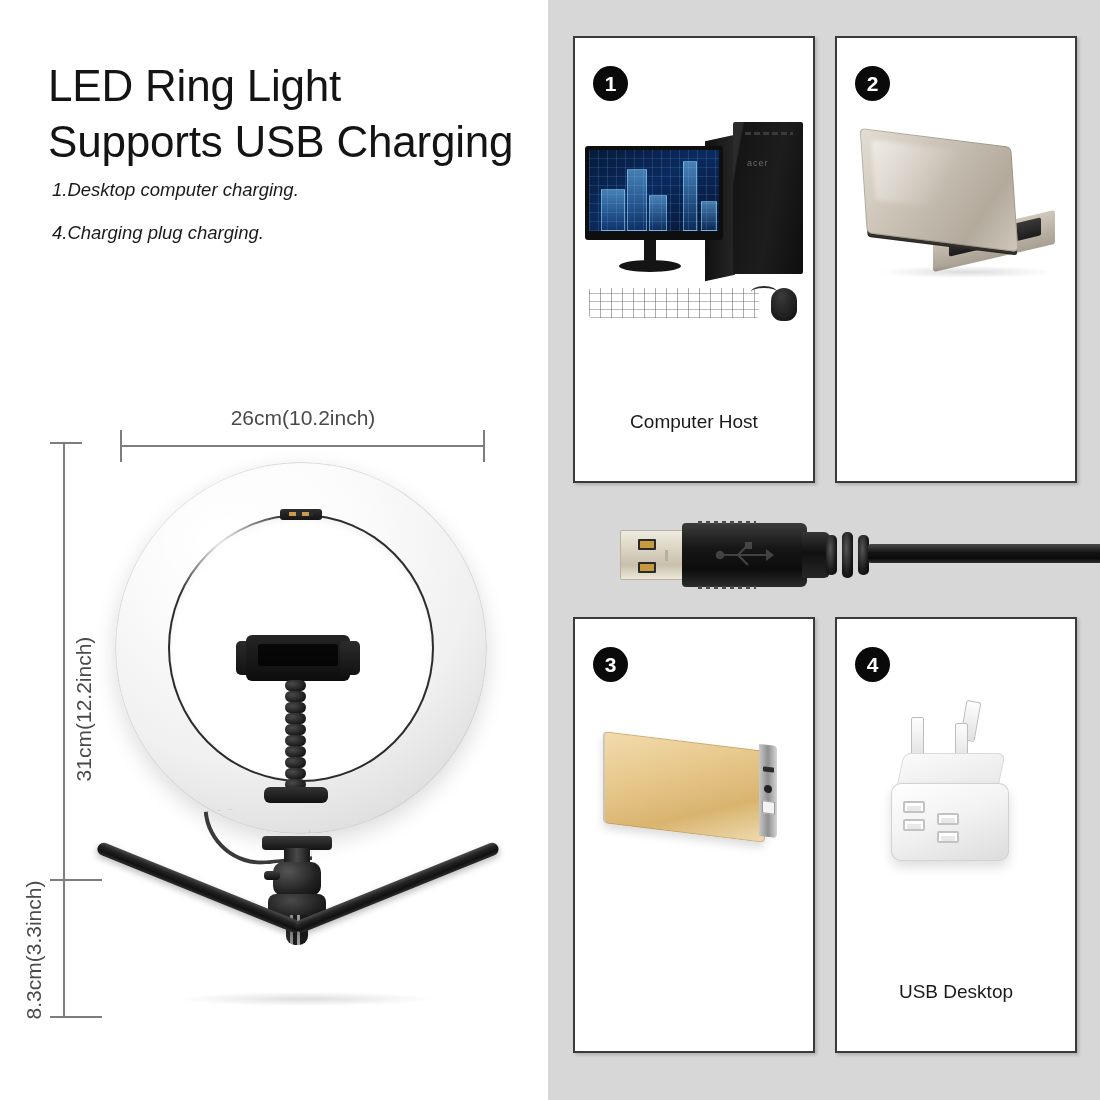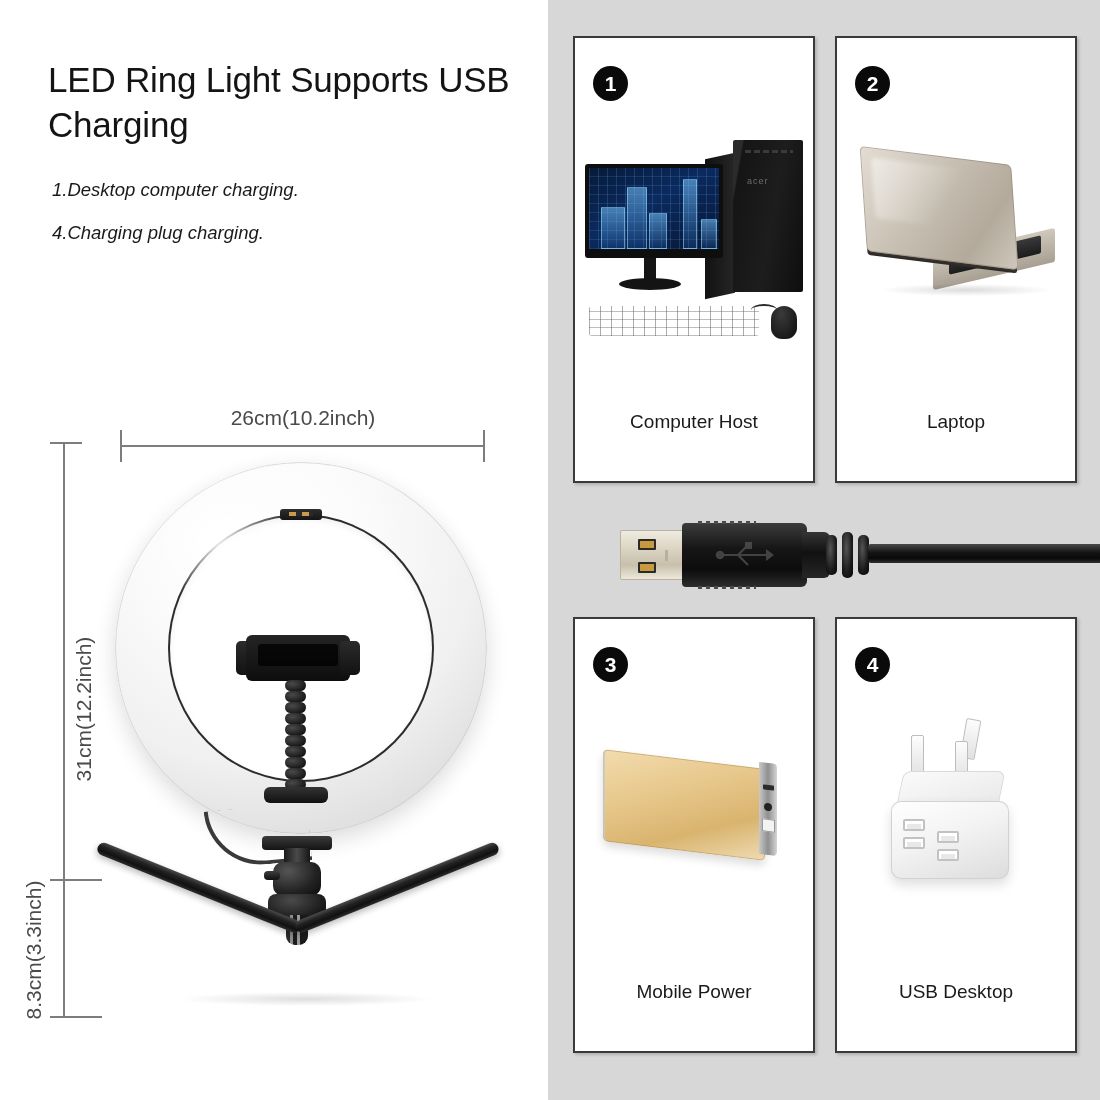--- a/index.html
+++ b/index.html
@@ -10,21 +10,21 @@
     position:relative;
     overflow:hidden;
   }
   #root { position:absolute; inset:0; }
 
   
   .left-pane { position:absolute; left:0; top:0; width:548px; height:1100px; background:#fff; }
 
   .headline {
     position:absolute; left:48px; top:58px; width:470px;
-    font-size:35px; line-height:1.28; color:#141414; font-weight:400;
+    font-size:44px; line-height:1.28; color:#141414; font-weight:400;
     letter-spacing:-0.2px;
   }
 
   .feature-list { position:absolute; left:52px; top:178px; width:460px;font-style:italic; }
   .feature-item {
     font-size:18.5px; color:#1a1a1a; line-height:1.25;
     margin-bottom:20px; white-space:nowrap;
   }
 
   
@@ -188,21 +188,21 @@
 
   .badge {
     position:absolute; left:18px; top:28px; width:35px; height:35px;
     border-radius:50%; background:#0a0a0a; color:#fff;
     font-size:21px; font-weight:700; line-height:35px; text-align:center;
   }
   .card-caption {
     position:absolute; left:0; bottom:48px; width:100%;
     text-align:center; font-size:19px; color:#1a1a1a;
   }
-  .card-art { position:absolute; left:0; top:96px; width:100%; height:270px; }
+  .card-art { position:absolute; left:0; top:78px; width:100%; height:270px; }
 
   
   .pc-monitor {
     position:absolute; left:10px; top:30px; width:138px; height:94px;
     background:#0e0e0e; border-radius:3px; padding:4px 4px 9px 4px;
   }
   .pc-screen {
     width:100%; height:100%; border-radius:1px; overflow:hidden; position:relative;
     background:linear-gradient(150deg,#071a3a 0%, #0b2a5e 45%, #071634 100%);
   }
@@ -501,21 +501,20 @@
     <div class="card card-2">
       <div class="badge">2</div>
       <div class="card-art">
         <div class="lt-base"></div>
         <div class="lt-kb"></div>
         <div class="lt-hinge"></div>
         <div class="lt-lid"></div>
         <div class="lt-lid-sheen"></div>
         <div class="lt-shadow"></div>
       </div>
-      <div class="card-caption">Laptop</div>
     </div>
 
     <div class="usb">
       <div class="usb-metal"></div>
       <div class="usb-contact usb-contact-1"></div>
       <div class="usb-contact usb-contact-2"></div>
       <div class="usb-notch"></div>
       <div class="usb-shell"></div>
       <div class="usb-ridge-top"></div>
       <div class="usb-ridge-bot"></div>
@@ -541,21 +540,20 @@
     <div class="card card-3">
       <div class="badge">3</div>
       <div class="card-art">
         <div class="pb-body"></div>
         <div class="pb-rim"></div>
         <div class="pb-edge"></div>
         <div class="pb-port-a"></div>
         <div class="pb-port-b"></div>
         <div class="pb-port-c"></div>
       </div>
-      <div class="card-caption">Mobile Power</div>
     </div>
 
     <div class="card card-4">
       <div class="badge">4</div>
       <div class="card-art">
         <div class="ch-pin ch-pin-t"></div>
         <div class="ch-pin ch-pin-l"></div>
         <div class="ch-pin ch-pin-r"></div>
         <div class="ch-top"></div>
         <div class="ch-marks"></div>

